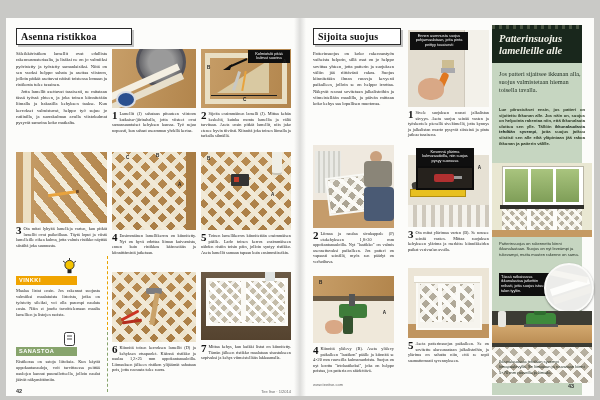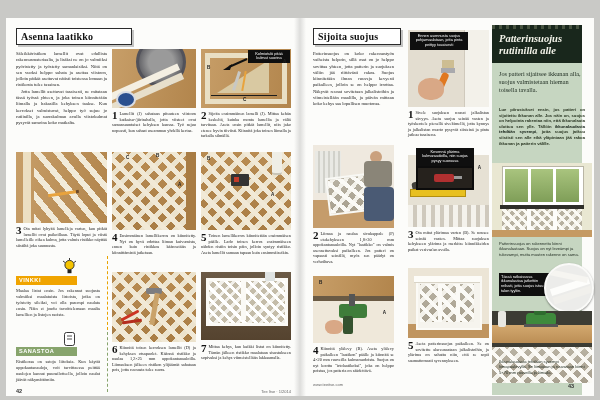--- a/index.html
+++ b/index.html
@@ -38,21 +38,21 @@
   .panel-cap{font-family:"Liberation Sans",sans-serif;font-size:4.1px;line-height:5.3px;color:#1f2a20;}
   .dash-o{border-right:1px dashed #e8a300;}
   .dash-g{border-right:1px dashed #87a46c;}
 </style>
 </head>
 <body>
 
 <div class="abs page" style="left:6px;top:18px;width:588px;height:378px;"></div>
 <div class="abs" style="left:294px;top:18px;width:12px;height:378px;background:linear-gradient(90deg,rgba(0,0,0,0) 0%,rgba(0,0,0,.12) 50%,rgba(0,0,0,0) 100%);"></div>
 
-<div class="abs tbox" style="left:16px;top:28px;width:110px;height:15px;">Asenna laatikko</div>
+<div class="abs tbox" style="left:16px;top:28px;width:110px;height:15px;">Asenna ristikkoa</div>
 
 <div class="abs body-txt" style="left:16px;top:51px;width:91px;">
   <p>Säleikköristikon lamellit ovat edullista rakennusmateriaalia, ja lisäksi ne on jo valmiiksi pyöristetty ja työstetty samanlaisiksi. Niitä on sen vuoksi helppo sahata ja asettaa viistoon, jolloin pätkät asettuvat nätisti toistensa lomaan ja ristikosta tulee tasainen.</p>
   <p>Jotta lamellit asettuvat tasaisesti, ne mitataan tässä työssä yhteen, ja joka toinen kiinnitetään liimalla ja hakasilla kehyksen taakse. Kun kerrokset valmistuvat, helppo työ sujuu jo rutiinilla, ja suorakulman avulla viistokulmat pysyvät samoina koko matkalta.</p>
 </div>
 
 <div class="ph wood" style="left:112px;top:49px;width:84px;height:59px;">
   <div class="abs" style="left:24px;top:-12px;width:44px;height:44px;border-radius:50%;background:radial-gradient(circle,#9a9a9a 40%,#66666a 70%);border:3px solid #52525a;"></div>
   <div class="abs" style="left:-8px;top:30px;width:78px;height:7px;background:#f4efe2;transform:rotate(-24deg);box-shadow:0 10px 0 #e7dfcb;"></div>
   <div class="abs" style="left:4px;top:42px;width:16px;height:13px;border-radius:50%;background:#2a4f8f;border:2px solid #d8dce4;"></div>
@@ -227,21 +227,21 @@
   <span class="n">5</span><span>Aseta patterinsuojus paikalleen. Se on sovitettu alareunastaan jalkalistoihin, ja ylärima on sahattu niin, että se sopii saumattomasti syvennykseen.</span>
 </div>
 
 <div class="abs foot" style="left:313px;top:382px;">www.teeitse.com</div>
 
 <div class="abs panel" style="left:492px;top:25px;width:90px;height:370px;">
   <div class="panel-hdr" style="height:38px;">
     <div class="perf"></div>
     <div class="panel-title">
       <div>Patterinsuojus</div>
-      <div>rutiinilla alle</div>
+      <div>lamelleille alle</div>
     </div>
   </div>
   <div class="lead abs" style="left:7px;top:45px;width:86px;">Jos patteri sijaitsee ikkunan alla, suojus valmistetaan hieman toisella tavalla.</div>
   <div class="panel-body abs" style="left:7px;top:82px;width:86px;">
     <span>Lue piirustukset ensin, jos patteri on sijoitettu ikkunan alle. Jos näin on, suojus on helpointa rakentaa niin, että ikkunalauta ulottuu sen ylle. Tällöin </span><span style="color:#0e1a10;">ikkunalaudasta tehdään syvempi</span><span>, jotta suojus jatkuu siististi sen alle eikä yläpintaan jää rakoa ikkunan ja patterin välille.</span>
   </div>
 
   <div class="ph" style="left:0;top:138px;width:100px;height:74px;background:#e9e7d2;">
     <div class="abs" style="left:10px;top:3px;width:80px;height:39px;background:#fff;border:1px solid #b9b5a5;"></div>
     <div class="abs" style="left:13px;top:6px;width:74px;height:33px;background:

